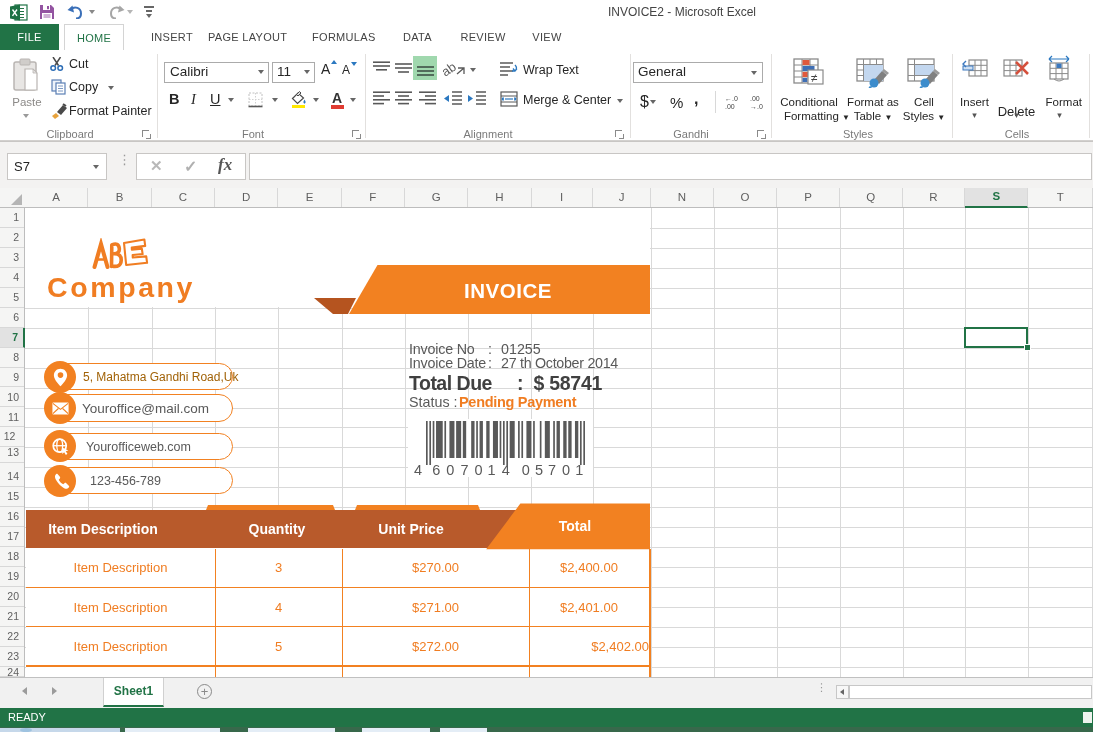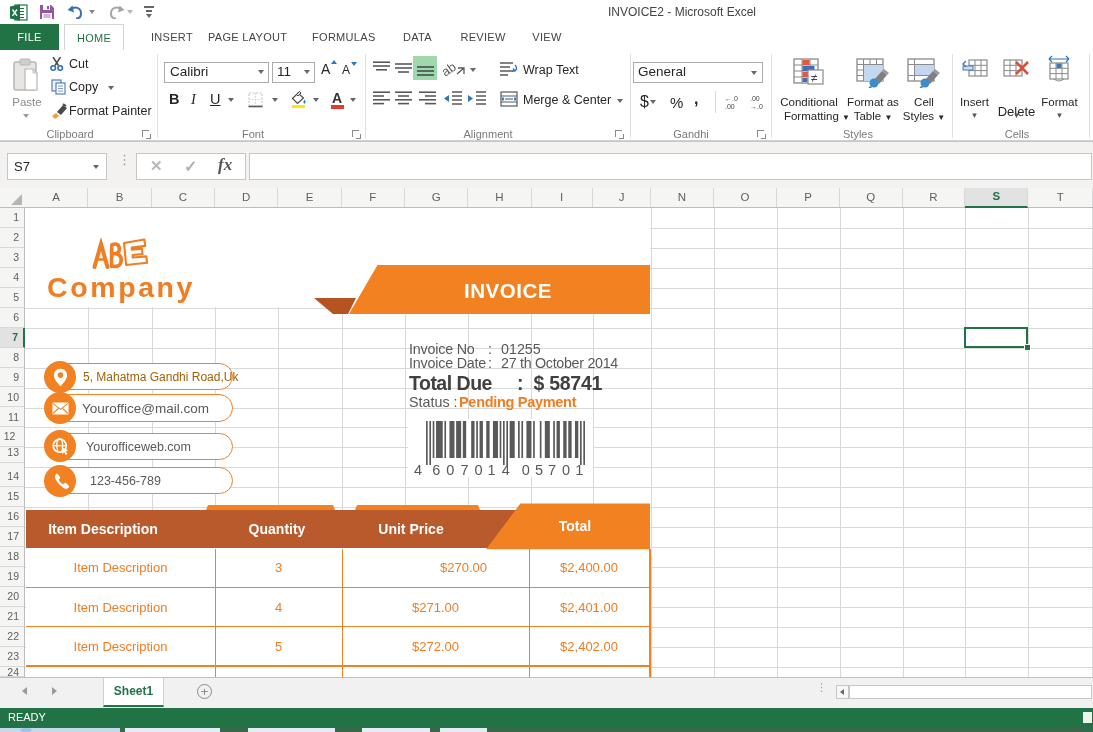--- a/index.html
+++ b/index.html
@@ -306,21 +306,21 @@
   </svg>
   <div class="abs" style="left:994px;top:54px;width:45px;text-align:center;font-size:13px;color:#262626;">Delete</div>
   <div class="abs" style="left:994px;top:60px;width:45px;text-align:center;font-size:9px;color:#555;">▾</div>
   <svg class="abs" style="left:1046px;top:5px;" width="26" height="28" viewBox="0 0 26 28">
     <path d="M3 4 l3 -3 m-3 3 l3 3 M3 4 h20 M23 4 l-3 -3 m3 3 l-3 3" stroke="#2b78c0" stroke-width="1.2" fill="none"></path>
     <rect x="4" y="8" width="18" height="16" fill="#fff" stroke="#8a8a8a" stroke-width="1.2"></rect>
     <path d="M4 13.3 h18 M4 18.6 h18 M10 8 v16 M16 8 v16" stroke="#8a8a8a" stroke-width="1"></path>
     <rect x="10.5" y="8.5" width="5" height="4.5" fill="#3c78be"></rect>
     <path d="M8 24 q5 4 10 0" stroke="#8a8a8a" stroke-width="1" fill="none"></path>
   </svg>
-  <div class="abs" style="left:1037px;top:46px;width:45px;text-align:center;font-size:11.5px;color:#262626;">Format</div>
+  <div class="abs" style="left:1037px;top:46px;width:45px;text-align:right;font-size:11.5px;color:#262626;">Format</div>
   <div class="abs" style="left:1037px;top:60px;width:45px;text-align:center;font-size:9px;color:#555;">▾</div>
 </div>
 
 <div class="abs" id="fbar">
   <div class="whitebox" style="left:7px;top:11px;width:100px;height:27px;"></div>
   <div class="abs" style="left:14px;top:17px;font-size:13px;color:#222;">S7</div>
   <div class="caret" style="left:93px;top:23px;"></div>
   <div class="abs" style="left:118px;top:14px;color:#999;font-size:13px;line-height:7px;">⋮</div>
   <div class="whitebox" style="left:136px;top:11px;width:110px;height:27px;"></div>
   <div class="abs" style="left:150px;top:15px;font-size:15px;color:#b8b8b8;font-weight:bold;">✕</div>
@@ -535,30 +535,30 @@
   </svg>
   <div class="abs" style="left:26px;top:586.6px;width:624px;height:1.6px;background:#f28121;"></div>
   <div class="abs" style="left:26px;top:625.5px;width:624px;height:1.6px;background:#f28121;"></div>
   <div class="abs" style="left:26px;top:665.3px;width:624px;height:1.6px;background:#f28121;"></div>
   <div class="abs" style="left:214.5px;top:549px;width:1.5px;height:128px;background:#f28121;"></div>
   <div class="abs" style="left:341.5px;top:549px;width:1.5px;height:128px;background:#f28121;"></div>
   <div class="abs" style="left:528.5px;top:549px;width:1.5px;height:128px;background:#f28121;"></div>
   <div class="abs" style="left:649px;top:549px;width:1.5px;height:128px;background:#f28121;"></div>
   <div class="abs" style="left:26px;top:560px;width:189px;text-align:center;font-size:13px;color:#f07d22;">Item Description</div>
   <div class="abs" style="left:215px;top:560px;width:127px;text-align:center;font-size:13px;color:#f07d22;">3</div>
-  <div class="abs" style="left:342px;top:560px;width:187px;text-align:center;font-size:13px;color:#f07d22;margin-left:28px;">$270.00</div>
+  <div class="abs" style="left:342px;top:560px;width:187px;text-align:center;font-size:13px;color:#f07d22;">$270.00</div>
   <div class="abs" style="left:529px;top:560px;width:120px;text-align:center;font-size:13px;color:#f07d22;">$2,400.00</div>
   <div class="abs" style="left:26px;top:600px;width:189px;text-align:center;font-size:13px;color:#f07d22;">Item Description</div>
   <div class="abs" style="left:215px;top:600px;width:127px;text-align:center;font-size:13px;color:#f07d22;">4</div>
   <div class="abs" style="left:342px;top:600px;width:187px;text-align:center;font-size:13px;color:#f07d22;">$271.00</div>
   <div class="abs" style="left:529px;top:600px;width:120px;text-align:center;font-size:13px;color:#f07d22;">$2,401.00</div>
   <div class="abs" style="left:26px;top:639px;width:189px;text-align:center;font-size:13px;color:#f07d22;">Item Description</div>
   <div class="abs" style="left:215px;top:639px;width:127px;text-align:center;font-size:13px;color:#f07d22;">5</div>
   <div class="abs" style="left:342px;top:639px;width:187px;text-align:center;font-size:13px;color:#f07d22;">$272.00</div>
-  <div class="abs" style="left:529px;top:639px;width:120px;text-align:center;font-size:13px;color:#f07d22;">$2,402.00</div>
+  <div class="abs" style="left:529px;top:639px;width:120px;text-align:right;font-size:13px;color:#f07d22;">$2,402.00</div>
 </div>
 <div class="abs" style="left:964px;top:326.5px;width:64px;height:21px;border:2px solid #217346;background:#fff;"></div>
 <div class="abs" style="left:1024px;top:344px;width:7px;height:7px;background:#217346;border:1px solid #fff;"></div>
 
 <div class="abs" id="tabbar">
   <div class="abs" style="left:22px;top:9px;width:0;height:0;border-top:4px solid transparent;border-bottom:4px solid transparent;border-right:5px solid #9b9b9b;"></div>
   <div class="abs" style="left:52px;top:9px;width:0;height:0;border-top:4px solid transparent;border-bottom:4px solid transparent;border-left:5px solid #9b9b9b;"></div>
   <div class="abs" style="left:103px;top:0;width:61px;height:29px;background:#fff;border-left:1px solid #d0d0d0;border-right:1px solid #d0d0d0;border-bottom:2px solid #217346;color:#217346;font-weight:bold;font-size:12px;text-align:center;line-height:27px;">Sheet1</div>
   <div class="abs" style="left:197px;top:6px;width:15px;height:15px;border:1px solid #8a8a8a;border-radius:50%;color:#8a8a8a;font-size:13px;line-height:13px;text-align:center;">+</div>
   <div class="abs" style="left:816px;top:7px;color:#999;font-size:11px;line-height:5px;">⋮</div>

